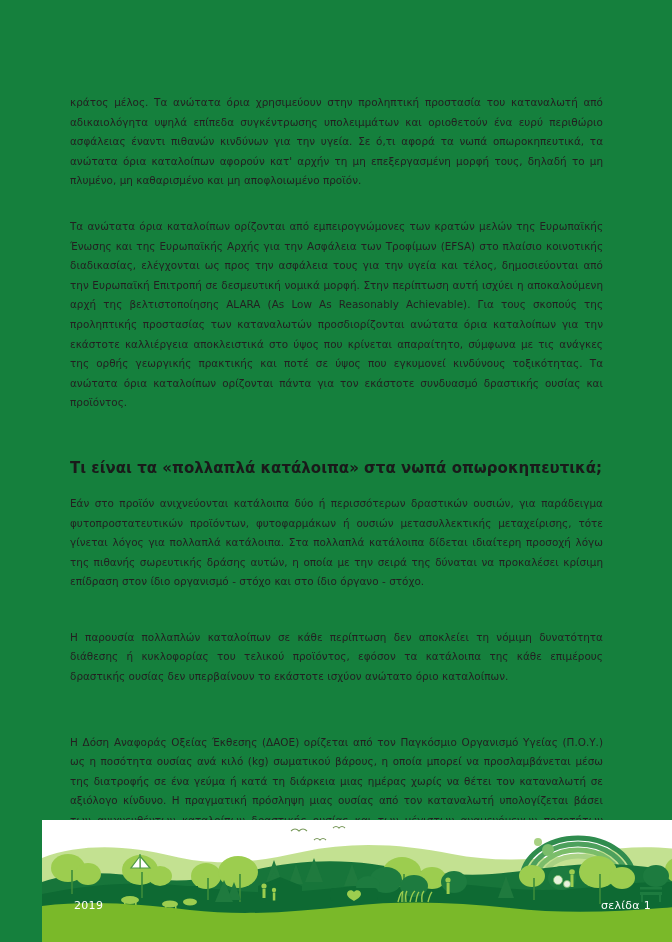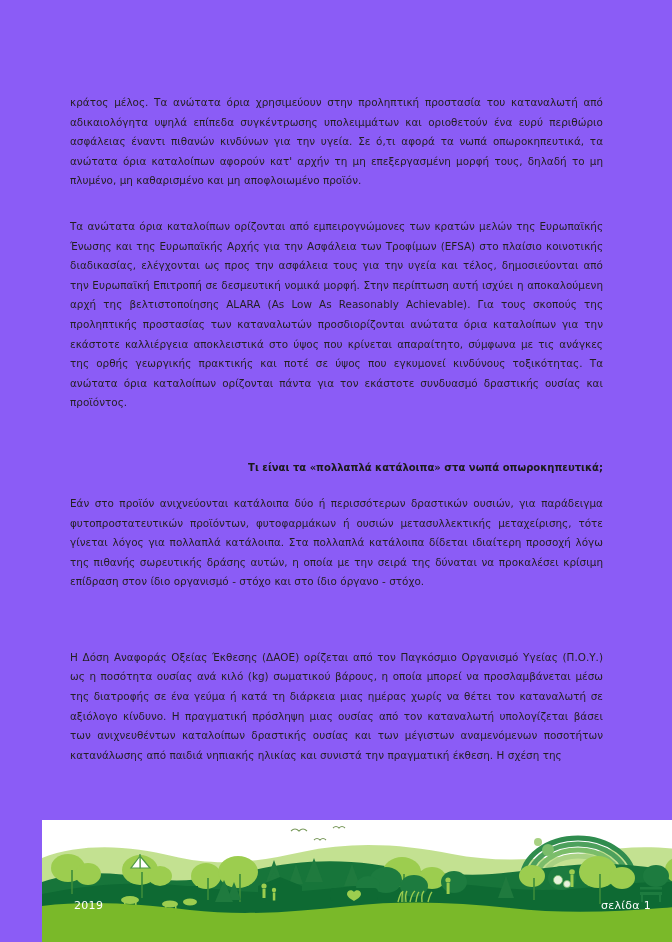--- a/index.html
+++ b/index.html
@@ -13,21 +13,21 @@
     background: #ffffff;
     font-family: "DejaVu Sans", sans-serif;
     overflow: hidden;
     position: relative;
   }
 
   .page {
     position: relative;
     width: 672px;
     height: 942px;
-    background: #8b5cf6;
+    background: #15803d;
     overflow: hidden;
   }
 
   .content {
     position: absolute;
     left: 70px;
     top: 93px;
     width: 533px;
   }
 
@@ -44,25 +44,25 @@
   }
 
   .para.tight {
     margin-bottom: 0;
   }
   .gap-md { height: 20px; }
   .gap-sm { height: 10px; }
 
   .heading {
     font-family: "DejaVu Sans", sans-serif;
-    font-size: 10px;
+    font-size: 15px;
     line-height: 18px;
     font-weight: bold;
     color: #1a1a1a;
-    text-align: right;
+    text-align: left;
     margin: 0 0 17px 0;
     letter-spacing: 0.01px;
   }
 
   
   .footer {
     position: absolute;
     left: 0;
     bottom: 0;
     width: 672px;
@@ -104,20 +104,21 @@
     <p class="para">Τα ανώτατα όρια καταλοίπων ορίζονται από εμπειρογνώμονες των κρατών μελών της Ευρωπαϊκής Ένωσης και της Ευρωπαϊκής Αρχής για την Ασφάλεια των Τροφίμων (EFSA) στο πλαίσιο κοινοτικής διαδικασίας, ελέγχονται ως προς την ασφάλεια τους για την υγεία και τέλος, δημοσιεύονται από την Ευρωπαϊκή Επιτροπή σε δεσμευτική νομικά μορφή. Στην περίπτωση αυτή ισχύει η αποκαλούμενη αρχή της βελτιστοποίησης ALARA (As Low As Reasonably Achievable). Για τους σκοπούς της προληπτικής προστασίας των καταναλωτών προσδιορίζονται ανώτατα όρια καταλοίπων για την εκάστοτε καλλιέργεια αποκλειστικά στο ύψος που κρίνεται απαραίτητο, σύμφωνα με τις ανάγκες της ορθής γεωργικής πρακτικής και ποτέ σε ύψος που εγκυμονεί κινδύνους τοξικότητας. Τα ανώτατα όρια καταλοίπων ορίζονται πάντα για τον εκάστοτε συνδυασμό δραστικής ουσίας και προϊόντος.</p>
 
     <div class="gap-md"></div>
 
     <h2 class="heading">Τι είναι τα «πολλαπλά κατάλοιπα» στα νωπά οπωροκηπευτικά;</h2>
 
     <p class="para">Εάν στο προϊόν ανιχνεύονται κατάλοιπα δύο ή περισσότερων δραστικών ουσιών, για παράδειγμα φυτοπροστατευτικών προϊόντων, φυτοφαρμάκων ή ουσιών μετασυλλεκτικής μεταχείρισης, τότε γίνεται λόγος για πολλαπλά κατάλοιπα. Στα πολλαπλά κατάλοιπα δίδεται ιδιαίτερη προσοχή λόγω της πιθανής σωρευτικής δράσης αυτών, η οποία με την σειρά της δύναται να προκαλέσει κρίσιμη επίδραση στον ίδιο οργανισμό - στόχο και στο ίδιο όργανο - στόχο.</p>
 
     <div class="gap-sm"></div>
 
+    <p class="para">Η παρουσία πολλαπλών καταλοίπων σε κάθε περίπτωση δεν αποκλείει τη νόμιμη δυνατότητα διάθεσης ή κυκλοφορίας του τελικού προϊόντος, εφόσον τα κατάλοιπα της κάθε επιμέρους δραστικής ουσίας δεν υπερβαίνουν το εκάστοτε ισχύον ανώτατο όριο καταλοίπων.</p>
 
     <div class="gap-md"></div>
 
 
     <p class="para tight">Η Δόση Αναφοράς Οξείας Έκθεσης (ΔΑΟΕ) ορίζεται από τον Παγκόσμιο Οργανισμό Υγείας (Π.Ο.Υ.) ως η ποσότητα ουσίας ανά κιλό (kg) σωματικού βάρους, η οποία μπορεί να προσλαμβάνεται μέσω της διατροφής σε ένα γεύμα ή κατά τη διάρκεια μιας ημέρας χωρίς να θέτει τον καταναλωτή σε αξιόλογο κίνδυνο. Η πραγματική πρόσληψη μιας ουσίας από τον καταναλωτή υπολογίζεται βάσει των ανιχνευθέντων καταλοίπων δραστικής ουσίας και των μέγιστων αναμενόμενων ποσοτήτων κατανάλωσης από παιδιά νηπιακής ηλικίας και συνιστά την πραγματική έκθεση. Η σχέση της</p>
 
   </div>
 
   <div class="footer">
     <svg viewBox="0 0 672 122" preserveAspectRatio="none">

